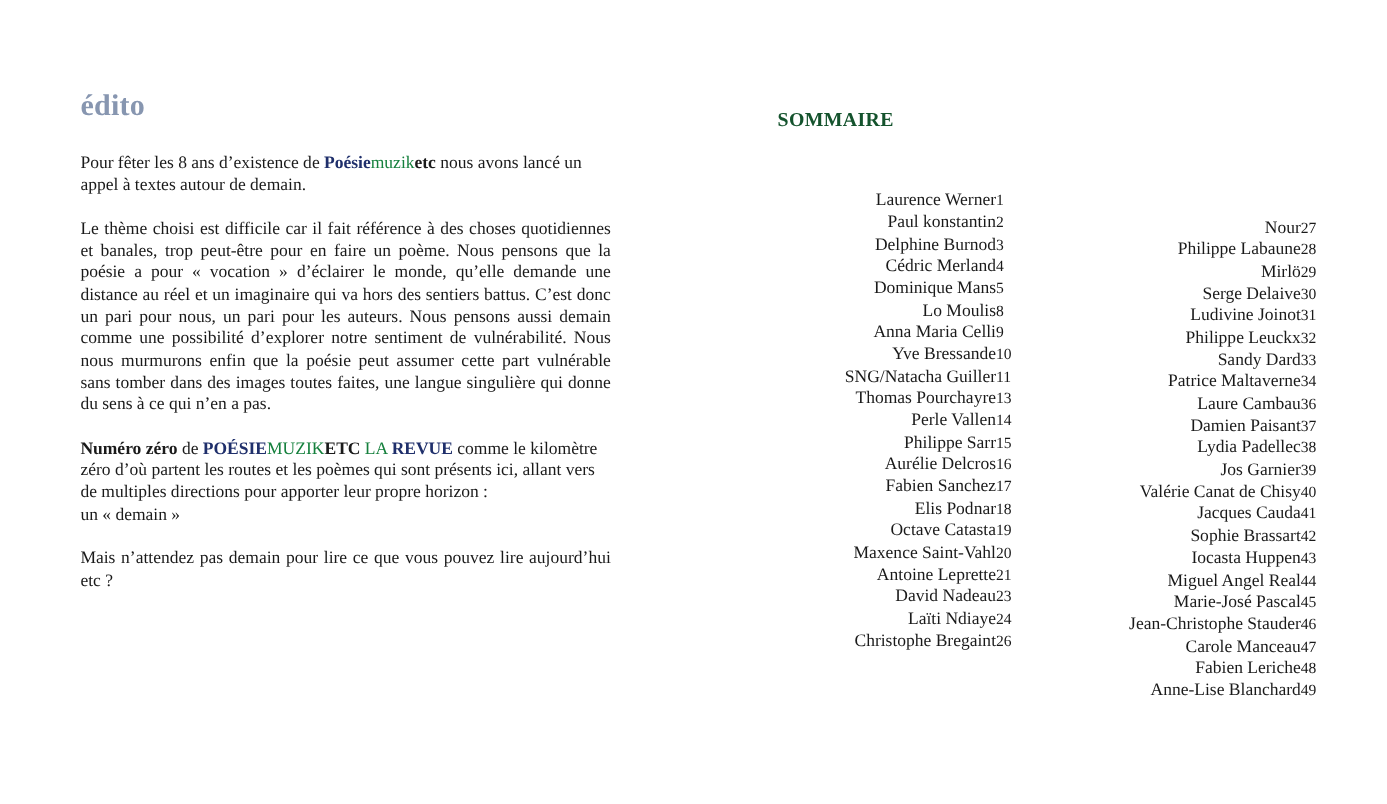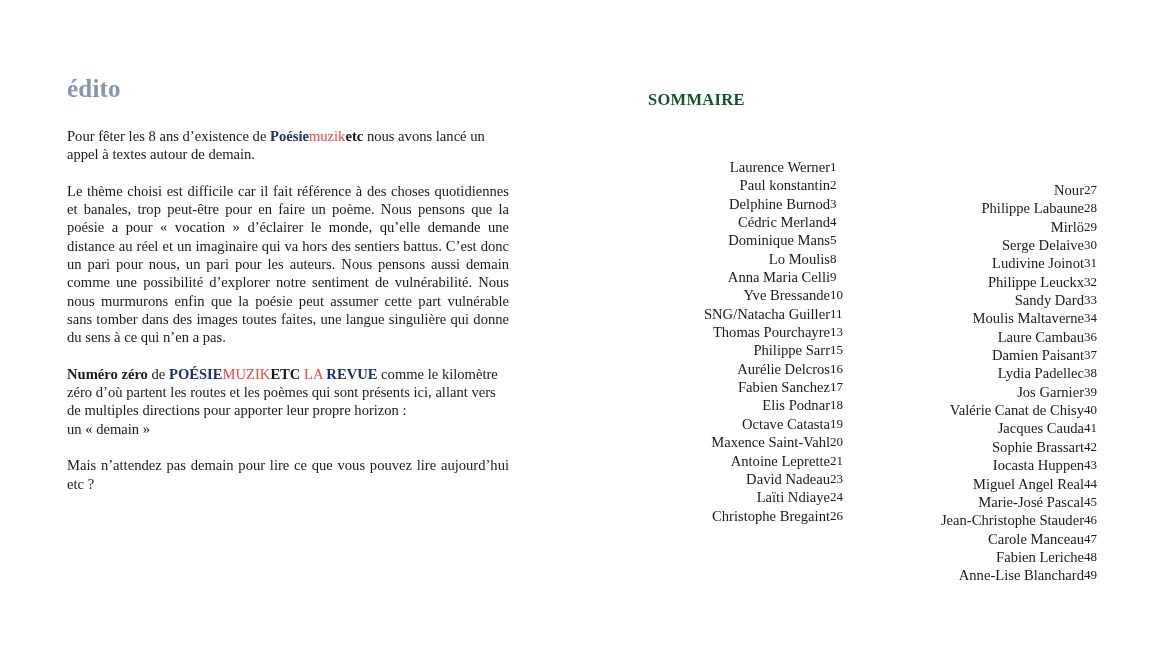--- a/index.html
+++ b/index.html
@@ -34,21 +34,21 @@
       line-height: 18.3px;
     }
     .edito-body p {
       margin: 0 0 18.3px 0;
     }
     .justify {
       text-align: justify;
       text-align-last: left;
     }
     .b-navy { color: #1f2f6b; font-weight: bold; }
-    .b-light { color: #ef4444; }
+    .b-light { color: #15803d; }
     .b-black { color: #1a1a1a; font-weight: bold; }
     .bold { font-weight: bold; }
 
     .sommaire-title {
       position: absolute;
       left: 648px;
       top: 76px;
       font-family: Liberation Serif, serif;
       font-size: 16.5px;
       font-weight: bold;
@@ -138,20 +138,24 @@
     </li>
     <li class="toc-item">
       <span class="name">SNG/Natacha Guiller</span>
       <span class="num">11</span>
     </li>
     <li class="toc-item">
       <span class="name">Thomas Pourchayre</span>
       <span class="num">13</span>
     </li>
     <li class="toc-item">
+      <span class="name">Perle Vallen</span>
+      <span class="num">14</span>
+    </li>
+    <li class="toc-item">
       <span class="name">Philippe Sarr</span>
       <span class="num">15</span>
     </li>
     <li class="toc-item">
       <span class="name">Aurélie Delcros</span>
       <span class="num">16</span>
     </li>
     <li class="toc-item">
       <span class="name">Fabien Sanchez</span>
       <span class="num">17</span>
@@ -208,21 +212,21 @@
     </li>
     <li class="toc-item">
       <span class="name">Philippe Leuckx</span>
       <span class="num">32</span>
     </li>
     <li class="toc-item">
       <span class="name">Sandy Dard</span>
       <span class="num">33</span>
     </li>
     <li class="toc-item">
-      <span class="name">Moulis Maltaverne</span>
+      <span class="name">Patrice Maltaverne</span>
       <span class="num">34</span>
     </li>
     <li class="toc-item">
       <span class="name">Laure Cambau</span>
       <span class="num">36</span>
     </li>
     <li class="toc-item">
       <span class="name">Damien Paisant</span>
       <span class="num">37</span>
     </li>

